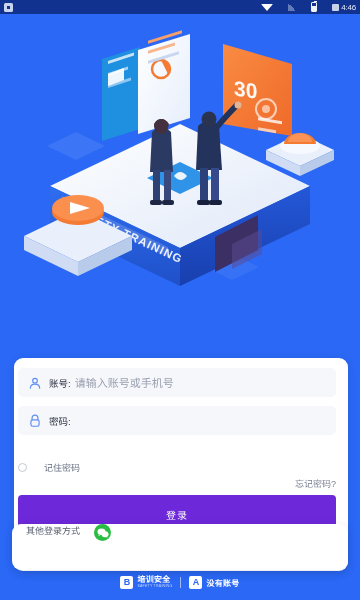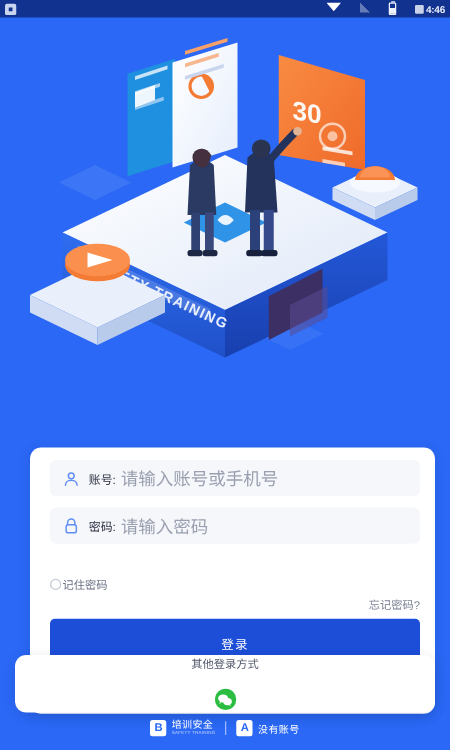--- a/index.html
+++ b/index.html
@@ -32,21 +32,21 @@
     position: relative;
   }
   .sb-appicon::after {
     content: "";
     position: absolute; left: 3px; top: 3px;
     width: 3px; height: 3px;
     background: #12328f;
   }
   .sb-right {
     margin-left: auto;
-    display: flex; gap: 15px; font-weight: bold;
+    display: flex; align-items: center; gap: 15px;
   }
   .ic-wifi {
     width: 0; height: 0;
     border-left: 6px solid transparent;
     border-right: 6px solid transparent;
     border-top: 7px solid #ffffff;
     border-radius: 1px;
   }
   .ic-sig {
     width: 8px; height: 8px;
@@ -82,25 +82,25 @@
   .hero {
     height: 318px;
     position: relative;
     overflow: hidden;
   }
   .hero svg { display: block; width: 360px; height: 318px; }
 
   
   .login-card {
     position: absolute;
-    left: 24px; right: 12px;
+    left: 14px; right: 12px;
     top: 358px;
     background: #ffffff;
     border-radius: 9px;
-    padding: 10px 12px 10px 16px;
+    padding: 10px 12px 10px 4px;
     box-shadow: 0 2px 10px rgba(0,0,0,.10);
     z-index: 20;
   }
 
   .field {
     height: 29px;
     background: #f6f7fb;
     border-radius: 5px;
     display: flex;
     align-items: center;
@@ -114,58 +114,58 @@
   }
   .field .flabel {
     font-size: 9.5px;
     color: #2c3142;
     margin-left: 7px;
     white-space: nowrap;
   }
   .field .finput {
     border: none; outline: none;
     background: transparent;
-    font-size: 14px;
+    font-size: 11px;
     color: #3d4354;
     font-family: inherit;
     flex: 1;
     margin-left: 4px;
     min-width: 0;
   }
   .field .finput::placeholder { color: #9aa0b0; }
 
   .row-between {
     display: flex;
     align-items: center;
     justify-content: space-between;
     margin-top: 2px;
   }
   .remember {
-    display: flex; align-items: center; gap: 1px;
+    display: flex; align-items: center; gap: 17px;
     font-size: 9px; color: #6a7183;
   }
   .cbox {
     width: 9px; height: 9px;
     border: 1px solid #c4c9d6;
     border-radius: 50%;
     background: #fff;
   }
   .link-forgot {
     font-size: 9px;
     color: #7b8294;
     text-decoration: none;
     margin-top: 33px;
   }
 
   .btn-login {
     display: block;
     width: 100%;
     height: 39px;
     margin-top: 5px;
-    background: #1d4ed8;
+    background: #6d28d9;
     color: #ffffff;
     font-size: 10px;
     border: none;
     border-radius: 4px;
     font-family: inherit;
     cursor: pointer;
     letter-spacing: 1px;
   }
 
   .agreement {
@@ -206,26 +206,25 @@
 
   
   .other-card {
     position: absolute;
     left: 12px; right: 12px;
     top: 524px;
     background: #ffffff;
     border-radius: 9px;
     height: 46px;
     display: flex;
-    align-items: center;
+    align-items: flex-start;
     padding: 0 14px;
     gap: 14px;
     box-shadow: 0 2px 10px rgba(0,0,0,.10);
     z-index: 20;
-    flex-direction: column;
   }
   .other-card .olabel {
     font-size: 9px;
     color: #555b6d;
     white-space: nowrap;
   }
   .wechat {
     width: 17px; height: 17px;
     border-radius: 50%;
     background: #2bbd41;
@@ -255,21 +254,21 @@
     color: #2a68f5;
     font-size: 9px;
     font-weight: bold;
     display: flex; align-items: center; justify-content: center;
     line-height: 1;
   }
   .brand .btext {
     display: flex; flex-direction: column; line-height: 1;
   }
   .brand .btitle {
-    font-size: 8px; color: #ffffff; letter-spacing: .3px;
+    font-size: 8px; color: #ffffff; letter-spacing: .3px; font-weight: bold;
   }
   .brand .bsub {
     font-size: 3.6px; color: #c8d8ff; letter-spacing: .2px; margin-top: 1px;
   }
   .divider-v {
     width: 1px; height: 11px;
     background: rgba(255,255,255,.55);
   }
 </style>
 </head>
@@ -419,21 +418,20 @@
   </div>
 
   <div class="field">
     <span class="ficon">
       <svg width="14" height="14" viewBox="0 0 24 24" fill="none" stroke="#5f8ef5" stroke-width="2" stroke-linecap="round" stroke-linejoin="round">
         <path d="M7 10V7a5 5 0 0 1 10 0v3"></path>
         <rect x="5" y="10" width="14" height="11" rx="3"></rect>
       </svg>
     </span>
     <span class="flabel">密码:</span>
-    <input class="finput" type="password" placeholder="请输入密码" style="">
   </div>
 
   <div class="row-between">
     <div class="remember">
       <span class="cbox"></span>
       <span>记住密码</span>
     </div>
     <a class="link-forgot" href="#">忘记密码?</a>
   </div>
 

